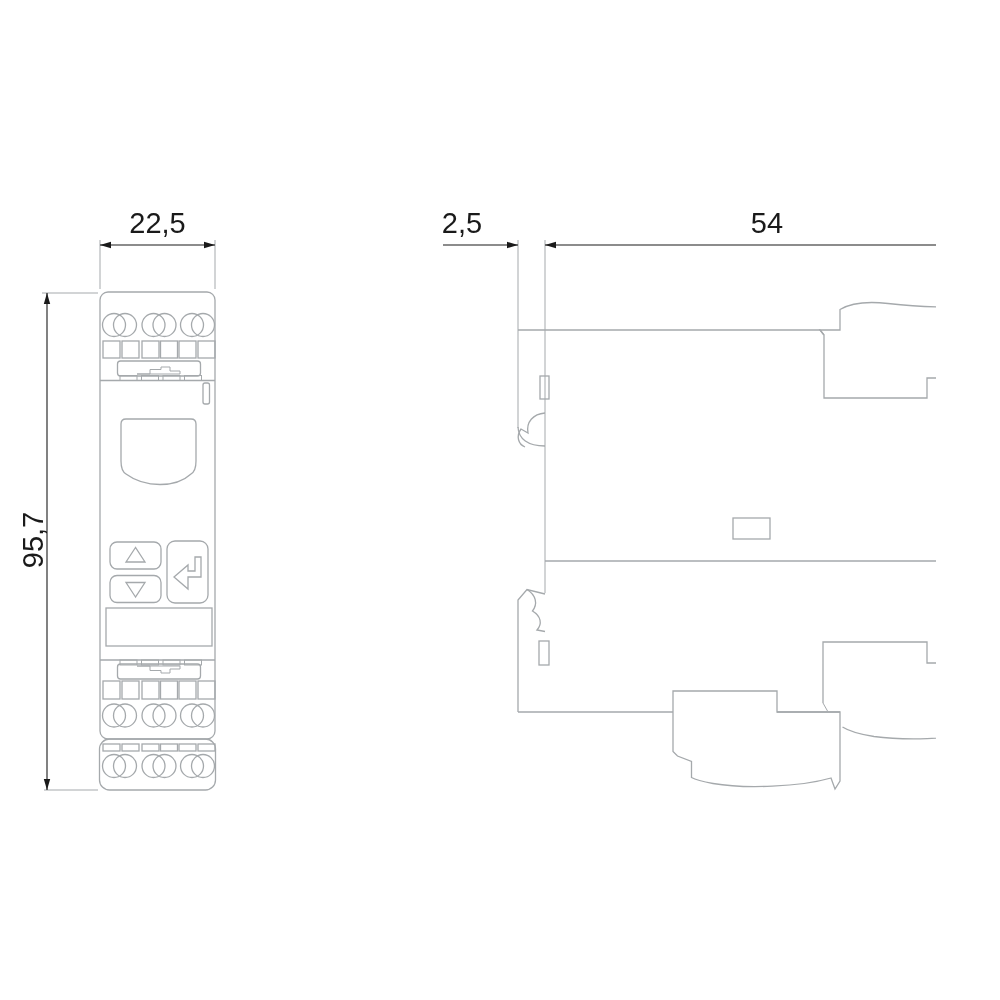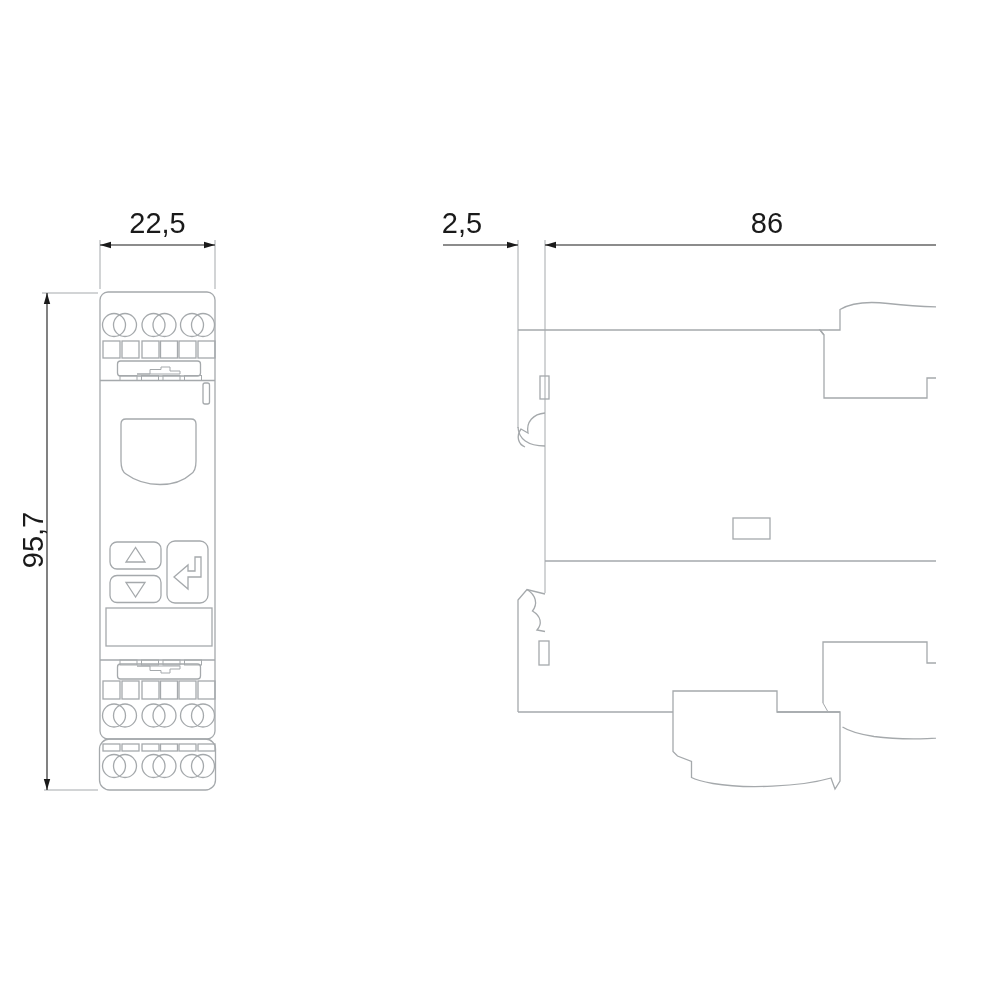--- a/index.html
+++ b/index.html
@@ -190,15 +190,15 @@
       <path class="ah" d="M989,245 L978,241.8 L978,248.2 Z"></path>
     </g>
   </svg>
 
   <div class="dim-label" style="left:100px;top:209px;width:115px;">22,5</div>
 
   <div class="dim-label rot" style="left:33px;top:540px;">95,7</div>
 
   <div class="dim-label" style="left:434px;top:209px;width:56px;">2,5</div>
 
-  <div class="dim-label" style="left:730px;top:209px;width:74px;">86</div>
+  <div class="dim-label" style="left:730px;top:209px;width:74px;">54</div>
 
 </div>
 
 </body></html>

